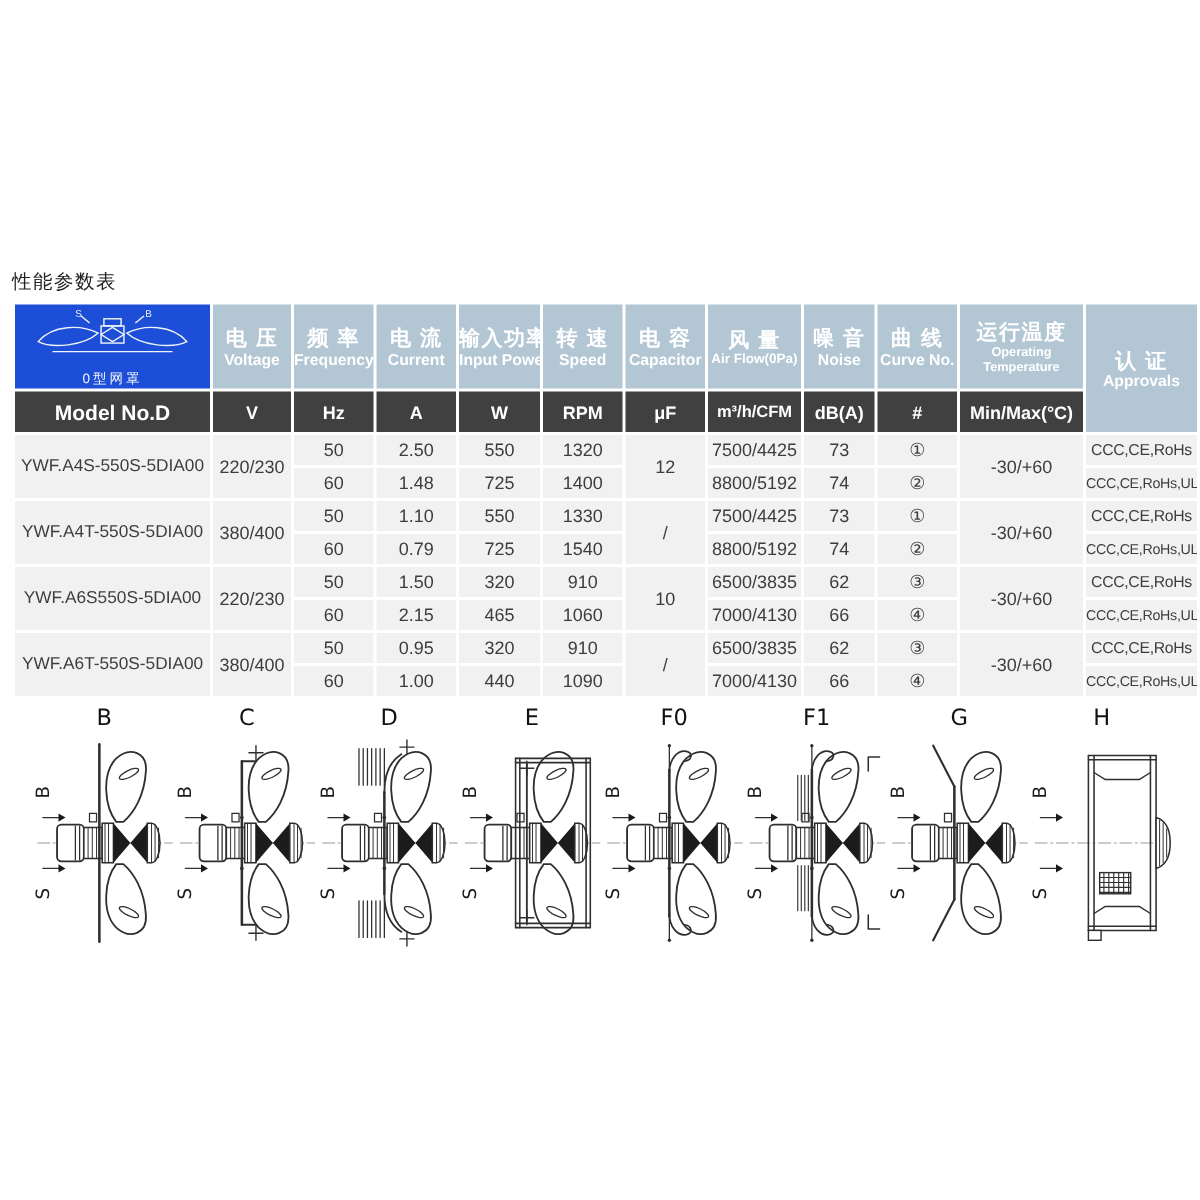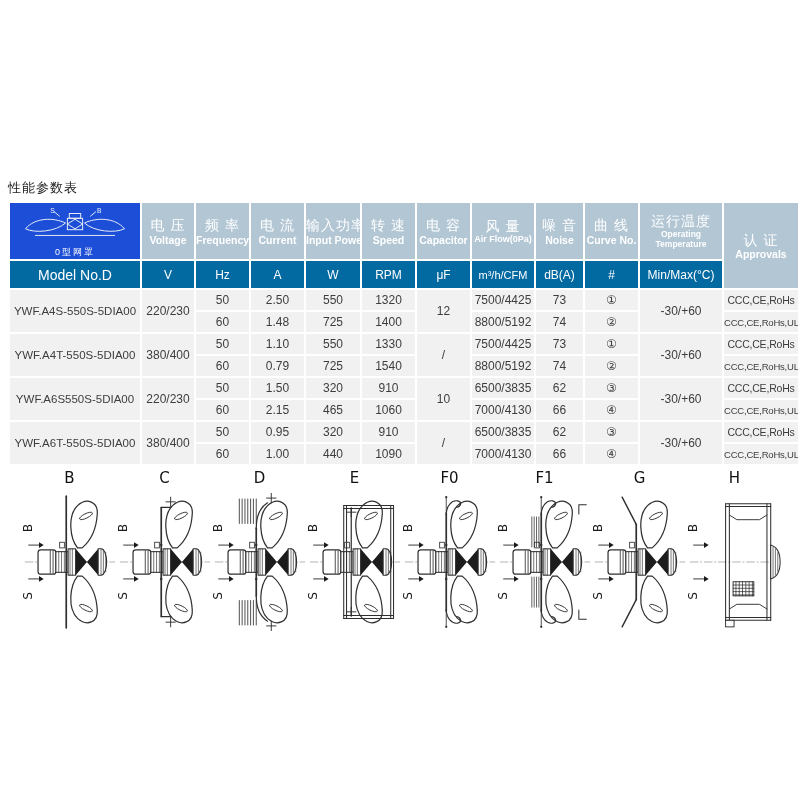--- a/index.html
+++ b/index.html
@@ -7,25 +7,25 @@
   body{width:800px;height:800px;font-family:"Liberation Sans","DejaVu Sans",sans-serif}
   .page{position:relative;width:800px;height:800px;overflow:hidden;background:#fff}
   .title{position:absolute;left:8px;top:179px;font-size:13px;color:#222;letter-spacing:1px}
 
   table.spec{position:absolute;left:8px;top:201px;width:784px;border-collapse:separate;border-spacing:2px;table-layout:fixed}
   .spec td{text-align:center;vertical-align:middle;overflow:hidden}
   tr.hrow{height:56px}
   tr.urow{height:27px}
   tr.drow{height:20px}
   .hd{background:#b2c6d4;color:#fff}
-  .hd .cn{font-size:14px;font-weight:normal;letter-spacing:1px;line-height:1.3;white-space:nowrap}
+  .hd .cn{font-size:14px;font-weight:bold;letter-spacing:1px;line-height:1.3;white-space:nowrap}
   .hd .en{font-size:10.5px;font-weight:bold;line-height:1.05;white-space:nowrap}
   .hd .en.tiny{font-size:8.5px;white-space:normal;line-height:1.15}
   .hd .en.air{font-size:9px}
-  .unit{background:#0369a1;color:#fff;font-weight:normal;font-size:12px;white-space:nowrap}
+  .unit{background:#404040;color:#fff;font-weight:bold;font-size:12px;white-space:nowrap}
   td.dcell{background:#f1f1f1;color:#3d3d3d;font-size:12px;white-space:nowrap}
   td.model{font-size:11.5px}
   td.apprv{font-size:9.5px;letter-spacing:-0.2px}
   .logo-cell{background:#1d4ed8;position:relative}
   .logo-cell .cap{font-size:9px;color:#f4f7f9;letter-spacing:2px;margin-top:-2px}
 
   .diagrams{position:absolute;left:22px;top:468px;width:760px;display:flex}
   .diag{flex:1;display:flex;flex-direction:column;align-items:center}
   .diag .dlabel{font-size:15px;color:#111;height:24px;line-height:20px;font-family:"DejaVu Sans","Liberation Sans",sans-serif}
   .diag .dimg{width:94px;height:140px}

